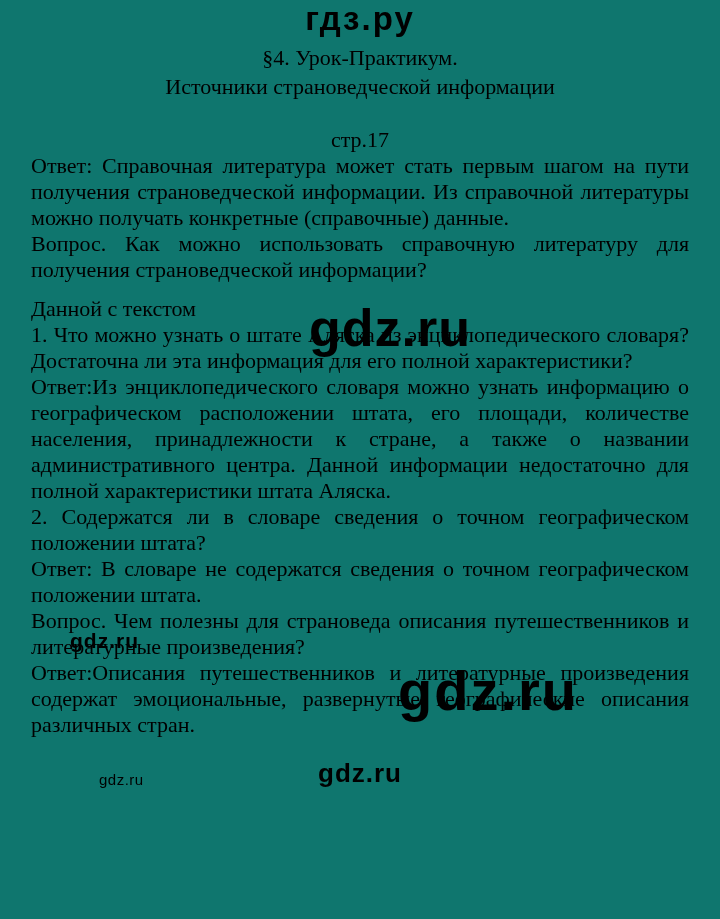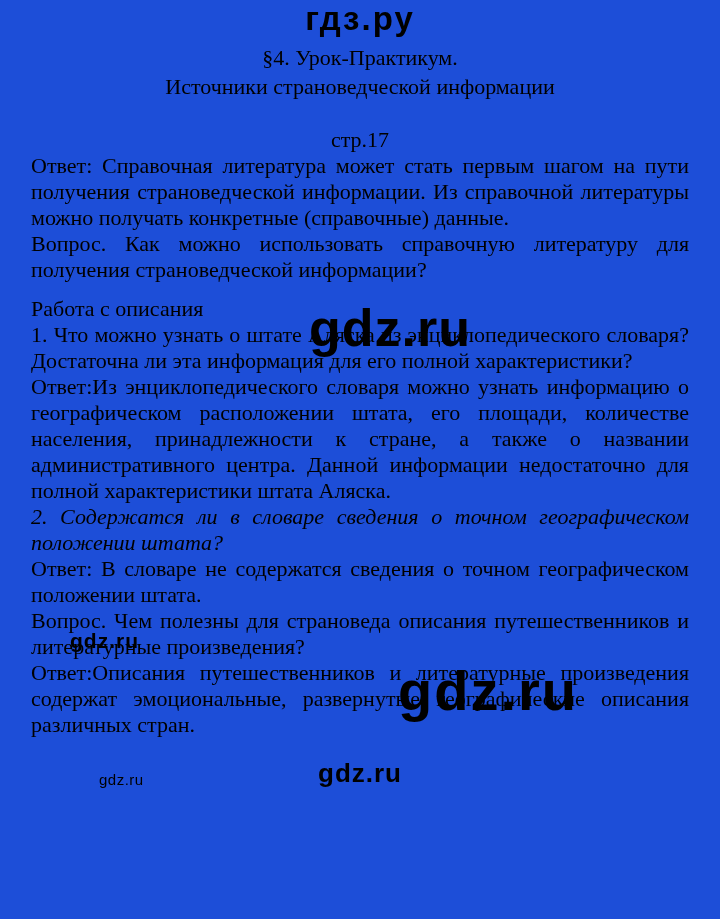--- a/index.html
+++ b/index.html
@@ -4,21 +4,21 @@
 <style>
   html, body {
     margin: 0;
     padding: 0;
     background: #ffffff;
   }
   .page {
     position: relative;
     width: 720px;
     height: 919px;
-    background: #1d4ed8;
+    background: #0f766e;
     color: #000000;
     font-family: "Liberation Serif", serif;
     font-size: 22px;
     line-height: 26px;
     overflow: hidden;
   }
   .content {
     padding: 0 31px;
   }
   .site-header {
@@ -47,21 +47,21 @@
   p.para {
     margin: 0;
     text-align: justify;
     text-align-last: left;
   }
   .m13 { margin-top: 13px; }
   .m16 { margin-top: 16px; }
   .m18 { margin-top: 18px; }
   .m21 { margin-top: 21px; }
   .m22 { margin-top: 22px; }
-  .m24 { margin-top: 24px; font-style: italic; }
+  .m24 { margin-top: 24px; }
   .section-heading {
     margin-top: 13px;
     text-align: left;
   }
   .footer-brand {
     margin-top: 22px;
     text-align: center;
     font-family: "Liberation Sans", sans-serif;
     font-weight: bold;
     font-size: 26px;
@@ -114,21 +114,21 @@
     <div class="doc-title">§4. Урок-Практикум.</div>
 
     <div class="doc-subtitle">Источники страноведческой информации</div>
 
     <div class="page-label">стр.17</div>
 
     <p class="para m22">Ответ: Справочная литература может стать первым шагом на пути получения страноведческой информации. Из справочной литературы можно получать конкретные (справочные) данные.</p>
 
     <p class="para m13">Вопрос. Как можно использовать справочную литературу для получения страноведческой информации?</p>
 
-    <div class="section-heading">Работа с описания</div>
+    <div class="section-heading">Данной с текстом</div>
 
     <p class="para m21">1. Что можно узнать о штате Аляска из энциклопедического словаря? Достаточна ли эта информация для его полной характеристики?</p>
 
     <p class="para m18">Ответ:Из энциклопедического словаря можно узнать информацию о географическом расположении штата, его площади, количестве населения, принадлежности к стране, а также о названии административного центра. Данной информации недостаточно для полной характеристики штата Аляска.</p>
 
     <p class="para m24">2. Содержатся ли в словаре сведения о точном географическом положении штата?</p>
 
     <p class="para m18">Ответ: В словаре не содержатся сведения о точном географическом положении штата.</p>
 
     <p class="para m16">Вопрос. Чем полезны для страноведа описания путешественников и литературные произведения?</p>

